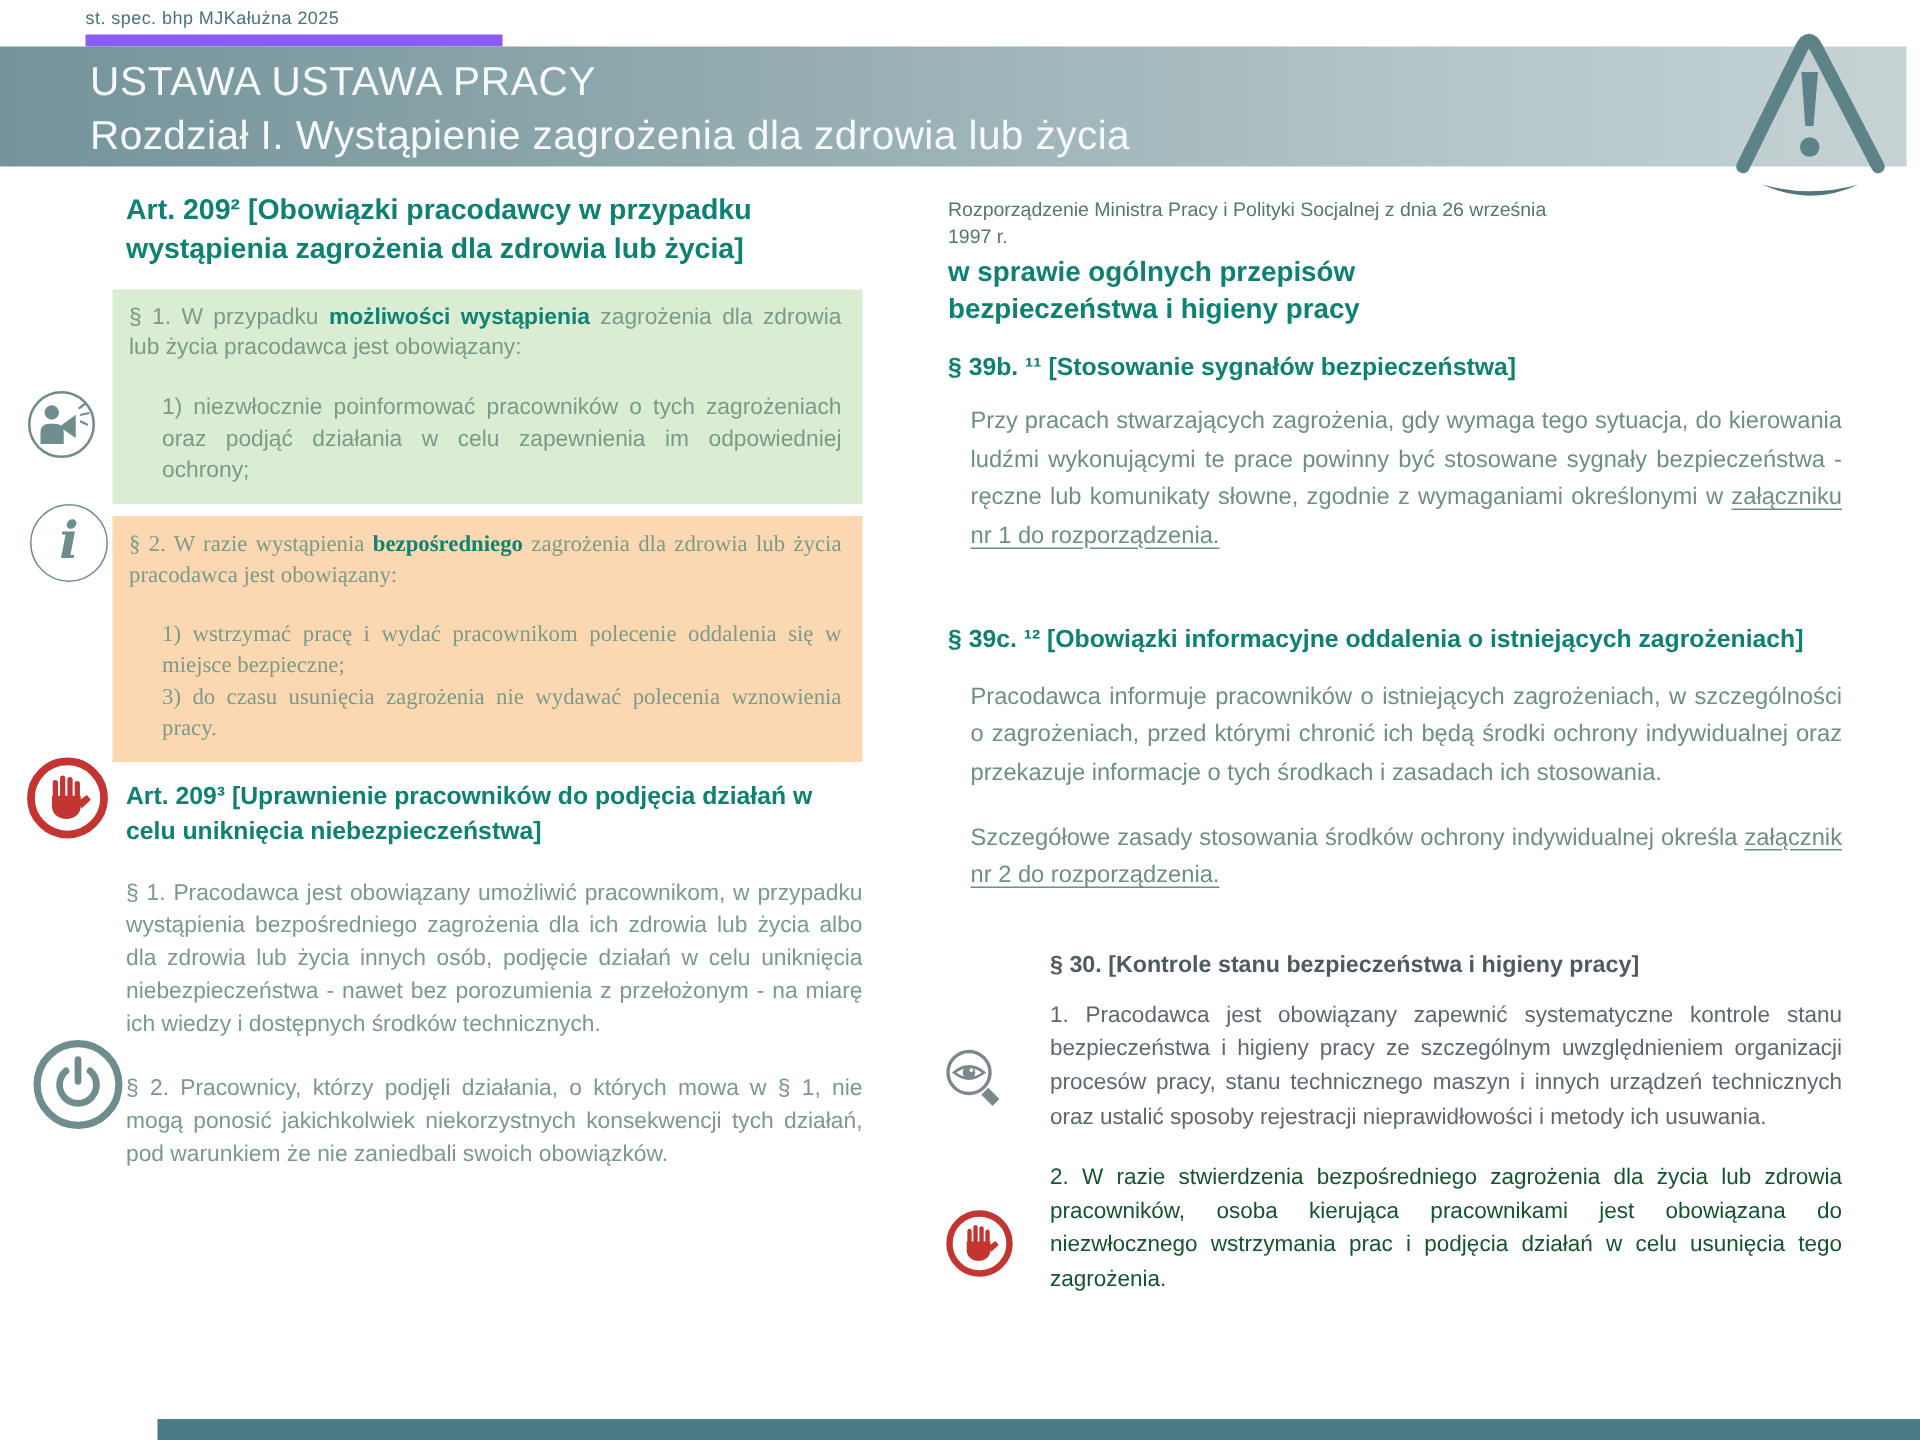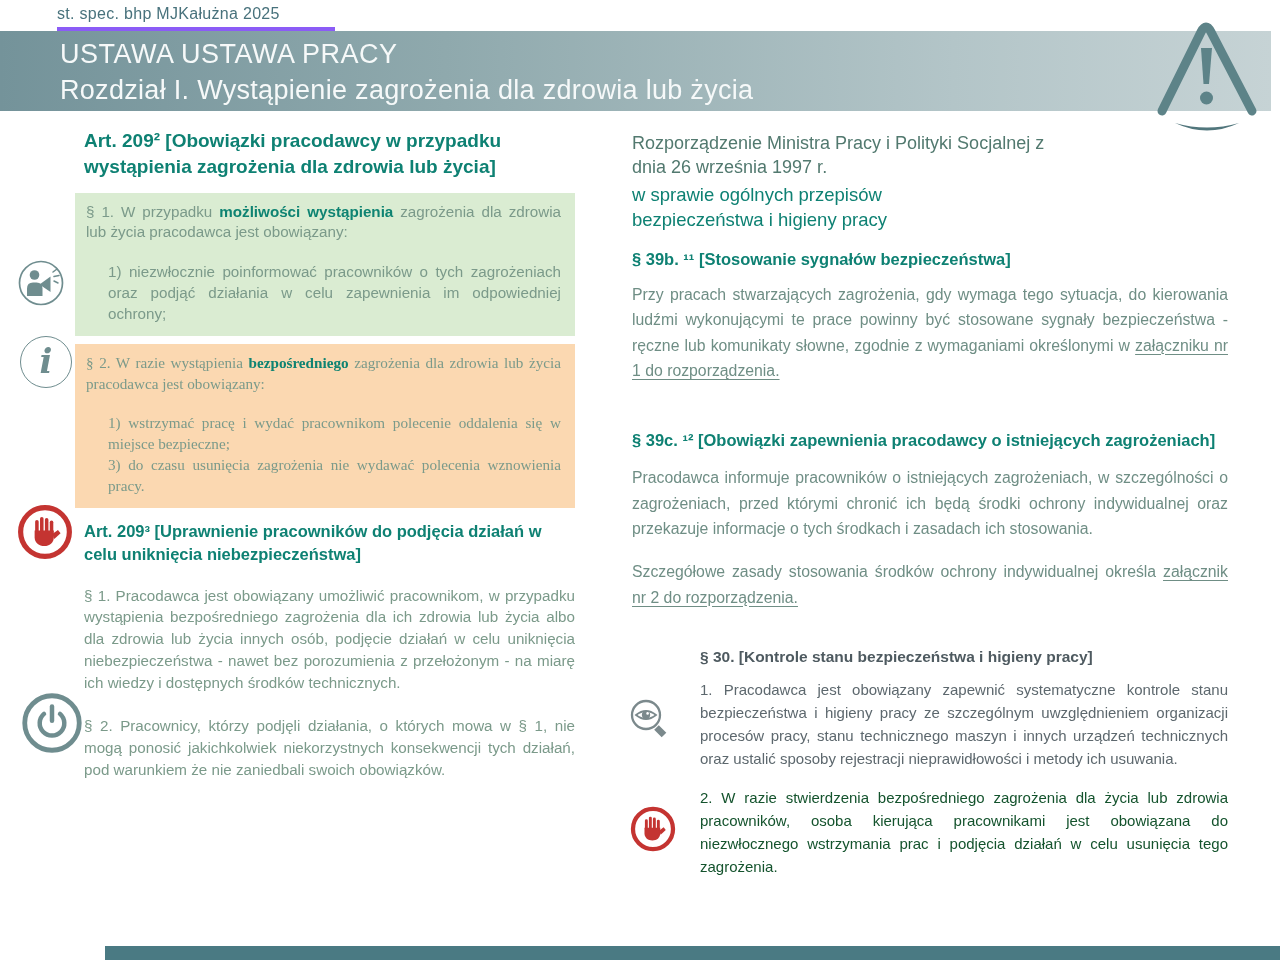--- a/index.html
+++ b/index.html
@@ -1,20 +1,20 @@
 <!DOCTYPE html>
 <html><head>
 <meta charset="utf-8">
 <style>
   html,body{margin:0;padding:0;background:#fff;}
   .page{position:relative;width:1280px;height:960px;overflow:hidden;background:#ffffff;
         font-family:"Liberation Sans","DejaVu Sans",sans-serif;}
   
-  .credit{position:absolute;left:57px;top:5px;width:278px;font-size:16px;color:#48727c;
-          letter-spacing:.3px;border-bottom:6px solid #8b5cf6;padding-bottom:4px;}
+  .credit{position:absolute;left:57px;top:5px;width:278px;font-size:12px;color:#48727c;
+          letter-spacing:.3px;border-bottom:8px solid #8b5cf6;padding-bottom:4px;}
   
   .banner{position:absolute;left:0;top:31px;width:1271px;height:80px;
           background:linear-gradient(90deg,#74939a 0%,#8fa9ad 35%,#b3c5c8 75%,#c6d3d5 100%);
           color:#f6f9f9;padding:5px 0 0 60px;box-sizing:border-box;}
   .banner-title{font-size:27px;line-height:36px;font-weight:400;letter-spacing:.5px;}
   .banner-subtitle{font-size:27px;line-height:36px;font-weight:400;letter-spacing:.3px;}
   .warning{position:absolute;right:16px;top:10px;z-index:2;}
   
   .col-left{position:absolute;left:75px;top:128px;width:500px;color:#7b9a8a;}
   .h-teal{color:#0e8173;font-weight:bold;margin:0;}
@@ -27,24 +27,24 @@
   .orange{background:#fbd8b1;font-family:Liberation Serif, serif;}
   .art2{font-size:16.5px;line-height:1.42;margin:12px 0 18px 9px;}
   .lpar{font-size:15.2px;line-height:1.43;text-align:justify;margin:0 0 22px 9px;color:#7b9a8a;}
   
   .mic{position:absolute;}
   .circle-o{border-radius:50%;border:1.7px solid #6f8d8f;display:flex;align-items:center;justify-content:center;box-sizing:border-box;}
   .info-glyph{font-family:"DejaVu Serif","Liberation Serif",serif;font-style:italic;font-weight:bold;
               font-size:34px;color:#6f8d8f;line-height:1;transform:translateY(-1px);}
   
   .col-right{position:absolute;left:632px;top:131px;width:596px;color:#6f8e85;}
-  .reg-reg{font-size:18px;line-height:1.35;color:#52796f;width:430px;}
-  .reg-bold{font-size:18.5px;line-height:1.35;font-weight:normal;color:#0e8173;width:370px;margin-top:3px;}
+  .reg-reg{font-size:13px;line-height:1.35;color:#52796f;width:430px;}
+  .reg-bold{font-size:18.5px;line-height:1.35;font-weight:bold;color:#0e8173;width:370px;margin-top:3px;}
   .s39b-h{font-size:16.5px;margin:17px 0 0 0;}
-  .rpar{font-size:15.8px;line-height:1.62;text-align:justify;margin:13px 0 0 0;}
+  .rpar{font-size:15.8px;line-height:1.62;text-align:justify;margin:13px 0 0 15px;}
   .s39c-h{font-size:16.5px;line-height:1.42;margin:45px 0 0 0;text-align:justify;}
   .rpar2{margin-top:17px;}
   .lnk{text-decoration:underline;text-underline-offset:3px;}
   
   .s40{margin:38px 0 0 0;padding-left:68px;color:#5d686e;}
   .s40 .h40{font-size:15.5px;font-weight:bold;color:#4e5a60;margin:0;}
   .s40 .p40{font-size:15px;line-height:1.52;text-align:justify;margin:13px 0 0 0;}
   .s40 .warn40{color:#14532d;margin-top:17px;}
   
   .ric{position:absolute;}
@@ -131,21 +131,21 @@
     </svg>
   </div>
 
   <div class="col-right">
     <div class="reg-reg">Rozporządzenie Ministra Pracy i Polityki Socjalnej z dnia 26 września 1997 r.</div>
     <div class="reg-bold">w sprawie ogólnych przepisów bezpieczeństwa i higieny pracy</div>
 
     <h3 class="h-teal s39b-h">§ 39b. ¹¹ [Stosowanie sygnałów bezpieczeństwa]</h3>
     <p class="rpar"><span>Przy pracach stwarzających zagrożenia, gdy wymaga tego sytuacja, do kierowania ludźmi wykonującymi te prace powinny być stosowane sygnały bezpieczeństwa - ręczne lub komunikaty słowne, zgodnie z wymaganiami określonymi w </span><span class="lnk">załączniku nr 1 do rozporządzenia.</span></p>
 
-    <h3 class="h-teal s39c-h">§ 39c. ¹² [Obowiązki zapewnienia pracodawcy o istniejących zagrożeniach]</h3>
+    <h3 class="h-teal s39c-h">§ 39c. ¹² [Obowiązki informacyjne oddalenia o istniejących zagrożeniach]</h3>
     <p class="rpar">Pracodawca informuje pracowników o istniejących zagrożeniach, w szczególności o zagrożeniach, przed którymi chronić ich będą środki ochrony indywidualnej oraz przekazuje informacje o tych środkach i zasadach ich stosowania.</p>
     <p class="rpar rpar2"><span>Szczegółowe zasady stosowania środków ochrony indywidualnej określa </span><span class="lnk">załącznik nr 2 do rozporządzenia.</span></p>
 
     <div class="s40">
       <h4 class="h40">§ 30. [Kontrole stanu bezpieczeństwa i higieny pracy]</h4>
       <p class="p40">1. Pracodawca jest obowiązany zapewnić systematyczne kontrole stanu bezpieczeństwa i higieny pracy ze szczególnym uwzględnieniem organizacji procesów pracy, stanu technicznego maszyn i innych urządzeń technicznych oraz ustalić sposoby rejestracji nieprawidłowości i metody ich usuwania.</p>
       <p class="p40 warn40">2. W razie stwierdzenia bezpośredniego zagrożenia dla życia lub zdrowia pracowników, osoba kierująca pracownikami jest obowiązana do niezwłocznego wstrzymania prac i podjęcia działań w celu usunięcia tego zagrożenia.</p>
     </div>
   </div>
 

